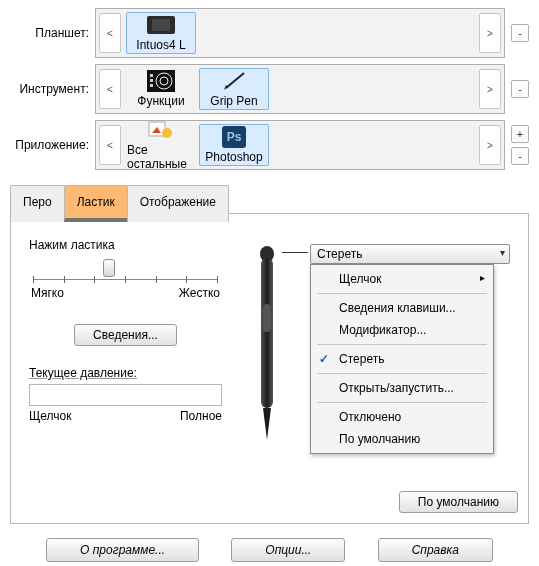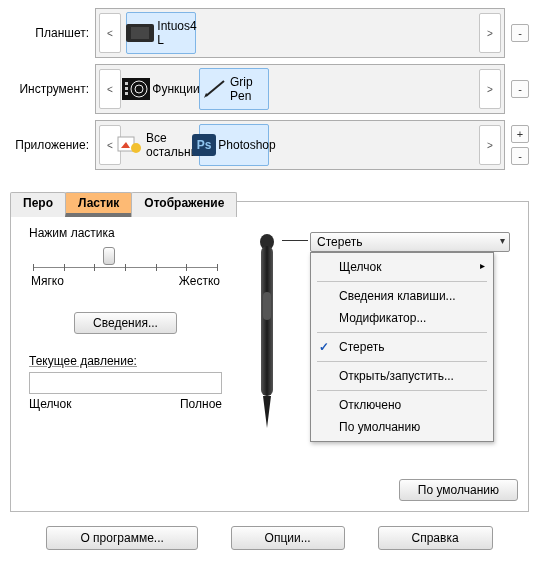--- a/index.html
+++ b/index.html
@@ -4,28 +4,28 @@
 <style>
 * { box-sizing: border-box; margin: 0; padding: 0; font-family: "Segoe UI", Tahoma, sans-serif; font-size: 12px; }
 body { background: #fff; width: 539px; height: 566px; overflow: hidden; }
 .wrap { padding: 8px 10px; }
 
 .selector-row { display: flex; align-items: center; margin-bottom: 6px; }
 .selector-row .label { width: 85px; text-align: right; padding-right: 6px; }
 .selector-box { display:flex; align-items:stretch; border:1px solid #adadad; background:#f2f2f2; height:50px; flex:1; margin-right:6px; }
 .arrow-btn { width:22px; background:#fff; border:1px solid #c6c6c6; border-radius:2px; margin:4px 3px; display:flex; align-items:center; justify-content:center; cursor:pointer; color:#555; font-size:10px; }
 .items { display:flex; align-items:stretch; flex:1; padding:3px 2px; gap:3px; }
-.item { width:70px; border:1px solid transparent; border-radius:2px; display:flex; flex-direction:row; align-items:center; justify-content:center; font-size:11px; cursor:pointer; background:#f2f2f2; gap:2px; }
+.item { width:70px; border:1px solid transparent; border-radius:2px; display:flex; flex-direction:column; align-items:center; justify-content:center; font-size:11px; cursor:pointer; background:#f2f2f2; gap:2px; }
 .item.sel { background:#d9ecff; border-color:#7fb5e6; }
 .item .ico { width:32px; height:22px; display:flex; align-items:center; justify-content:center; }
 .side-btns { display:flex; flex-direction:column; gap:4px; justify-content:center; }
 .sq-btn { width:18px; height:18px; border:1px solid #b0b0b0; border-radius:2px; background:#fcfcfc; display:flex; align-items:center; justify-content:center; cursor:pointer; font-size:11px; line-height:1; color:#333; }
 
 .tabs { display:flex; border-bottom:1px solid #b8b8b8; margin-top:4px; }
-.tab { padding:3px 12px; border:1px solid #b8b8b8; border-bottom:none; margin-right:-1px; background:#eee; cursor:pointer; position:relative; top:16px; border-radius:2px 2px 0 0;font-weight:bold; }
+.tab { padding:9px 12px; border:1px solid #b8b8b8; border-bottom:none; margin-right:-1px; background:#eee; cursor:pointer; position:relative; top:9px; border-radius:2px 2px 0 0; }
 .tab.active { background:#fdba74; border-bottom:4px solid #737373; }
 .tab-pane { border:1px solid #b8b8b8; border-top:none; height:310px; padding:24px 18px; position:relative; }
 
 .eraser-area { display:flex; gap:30px; }
 .left-col { width:200px; }
 .group-title { margin-bottom:6px; }
 .slider-wrap { position:relative; height:22px; border-bottom:1px solid #888; margin:0 4px; }
 .slider-ticks { display:flex; justify-content:space-between; position:absolute; width:100%; bottom:-4px; }
 .slider-ticks span { width:1px; height:7px; background:#666; }
 .slider-thumb { position:absolute; top:1px; left:38%; width:12px; height:18px; background:linear-gradient(#fdfdfd,#d8d8d8); border:1px solid #8f8f8f; border-radius:3px; cursor:pointer; }
@@ -43,21 +43,21 @@
 .combo::after { content:"▾"; position:absolute; right:4px; top:2px; font-size:10px; color:#333; }
 .dropdown { position:absolute; top:19px; left:-1px; width:184px; background:#f4f4f4; border:1px solid #8a8a8a; box-shadow:1px 2px 4px rgba(0,0,0,.25); padding:3px 0; z-index:10; }
 .dd-item { padding:4px 10px 4px 28px; cursor:pointer; position:relative; }
 .dd-sep { height:1px; background:#c4c4c4; margin:3px 6px; }
 .dd-item .check { position:absolute; left:8px; color:#1a57b8; font-weight:bold; }
 .dd-item .sub { position:absolute; right:8px; font-size:10px; }
 
 .default-row { position:absolute; right:10px; bottom:10px; }
 
 .bottom-btns { display:flex; justify-content:space-around; margin-top:14px; padding:0 20px; }
-.bottom-btns .btn { padding:4px 33px; min-width:110px; text-align:center; }
+.bottom-btns .btn { padding:4px 33px; min-width:110px; text-align:center;font-style:italic; }
 </style>
 </head>
 <body>
 
 <div class="wrap">
 
   <div class="selector-row">
     <div class="label">Планшет:</div>
     <div class="selector-box">
       <div class="arrow-btn">&lt;</div>

